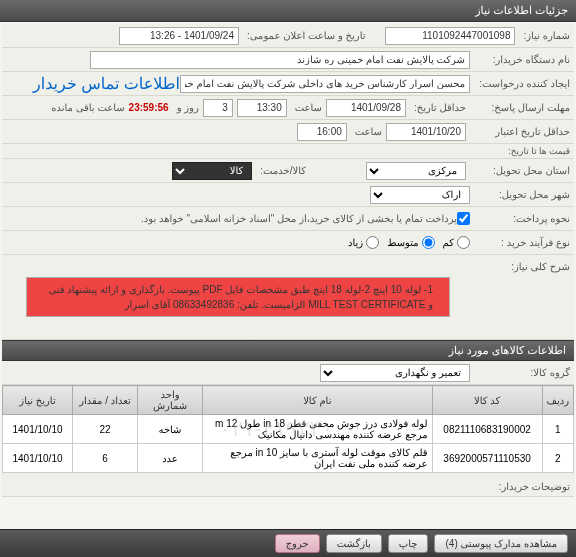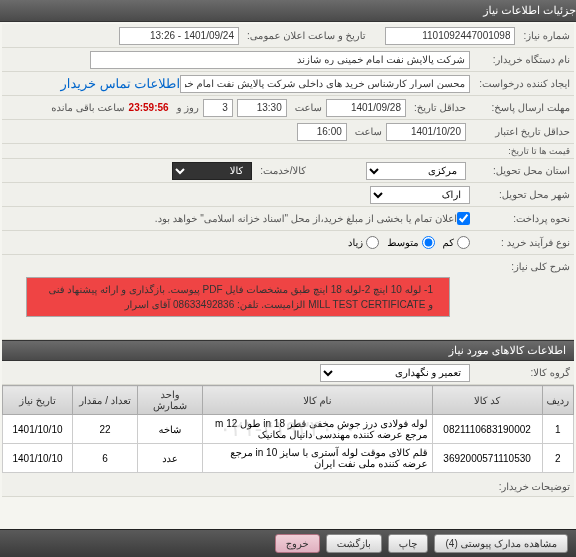--- a/index.html
+++ b/index.html
@@ -14,21 +14,21 @@
     }
     .window {
       width: 100%;
       height: 100%;
       display: flex;
       flex-direction: column;
     }
     .titlebar {
       background: linear-gradient(to bottom, #6b6b6b, #4a4a4a);
       color: #fff;
-      padding: 4px 0;
+      padding: 4px 8px;
       font-size: 11px;
       display: flex;
       align-items: center;
       border-bottom: 1px solid #333;
     }
     .content {
       flex: 1;
       background: #f5f5f0;
       overflow: auto;
       padding: 2px;
@@ -63,21 +63,21 @@
       font-family: inherit;
       height: 18px;
       color: #333;
     }
     .input.small { width: 50px; }
     .input.med { width: 80px; }
     .input.wide { width: 380px; }
     .input.tiny { width: 30px; }
     .link-text {
       color: #0066cc;
-      font-size: 13px;
+      font-size: 16px;
       cursor: pointer;
     }
     .dropdown {
       background: #fff;
       border: 1px solid #aaa;
       padding: 1px 4px;
       font-size: 10px;
       height: 18px;
       font-family: inherit;
     }
@@ -281,21 +281,21 @@
       <div class="row">
         <span class="label" style="width:100px">شهر محل تحویل:</span>
         <select class="dropdown" style="width:100px">
           <option>اراک</option>
         </select>
       </div>
 
       <div class="row">
         <span class="label" style="width:100px">نحوه پرداخت:</span>
         <input type="checkbox" checked="" style="">
-        <span class="label" style="white-space:normal">اعلان تمام یا بخشی از مبلغ خرید،از محل "اسناد خزانه اسلامی" خواهد بود.</span>
+        <span class="label" style="white-space:normal">پرداخت تمام یا بخشی از کالای خرید،از محل "اسناد خزانه اسلامی" خواهد بود.</span>
       </div>
 
       <div class="row">
         <span class="label" style="width:100px">نوع فرآیند خرید :</span>
         <div class="radio-group">
           <label class="radio-item">
             <input type="radio" name="proc" style="">
             <span>کم</span>
           </label>
           <label class="radio-item">

